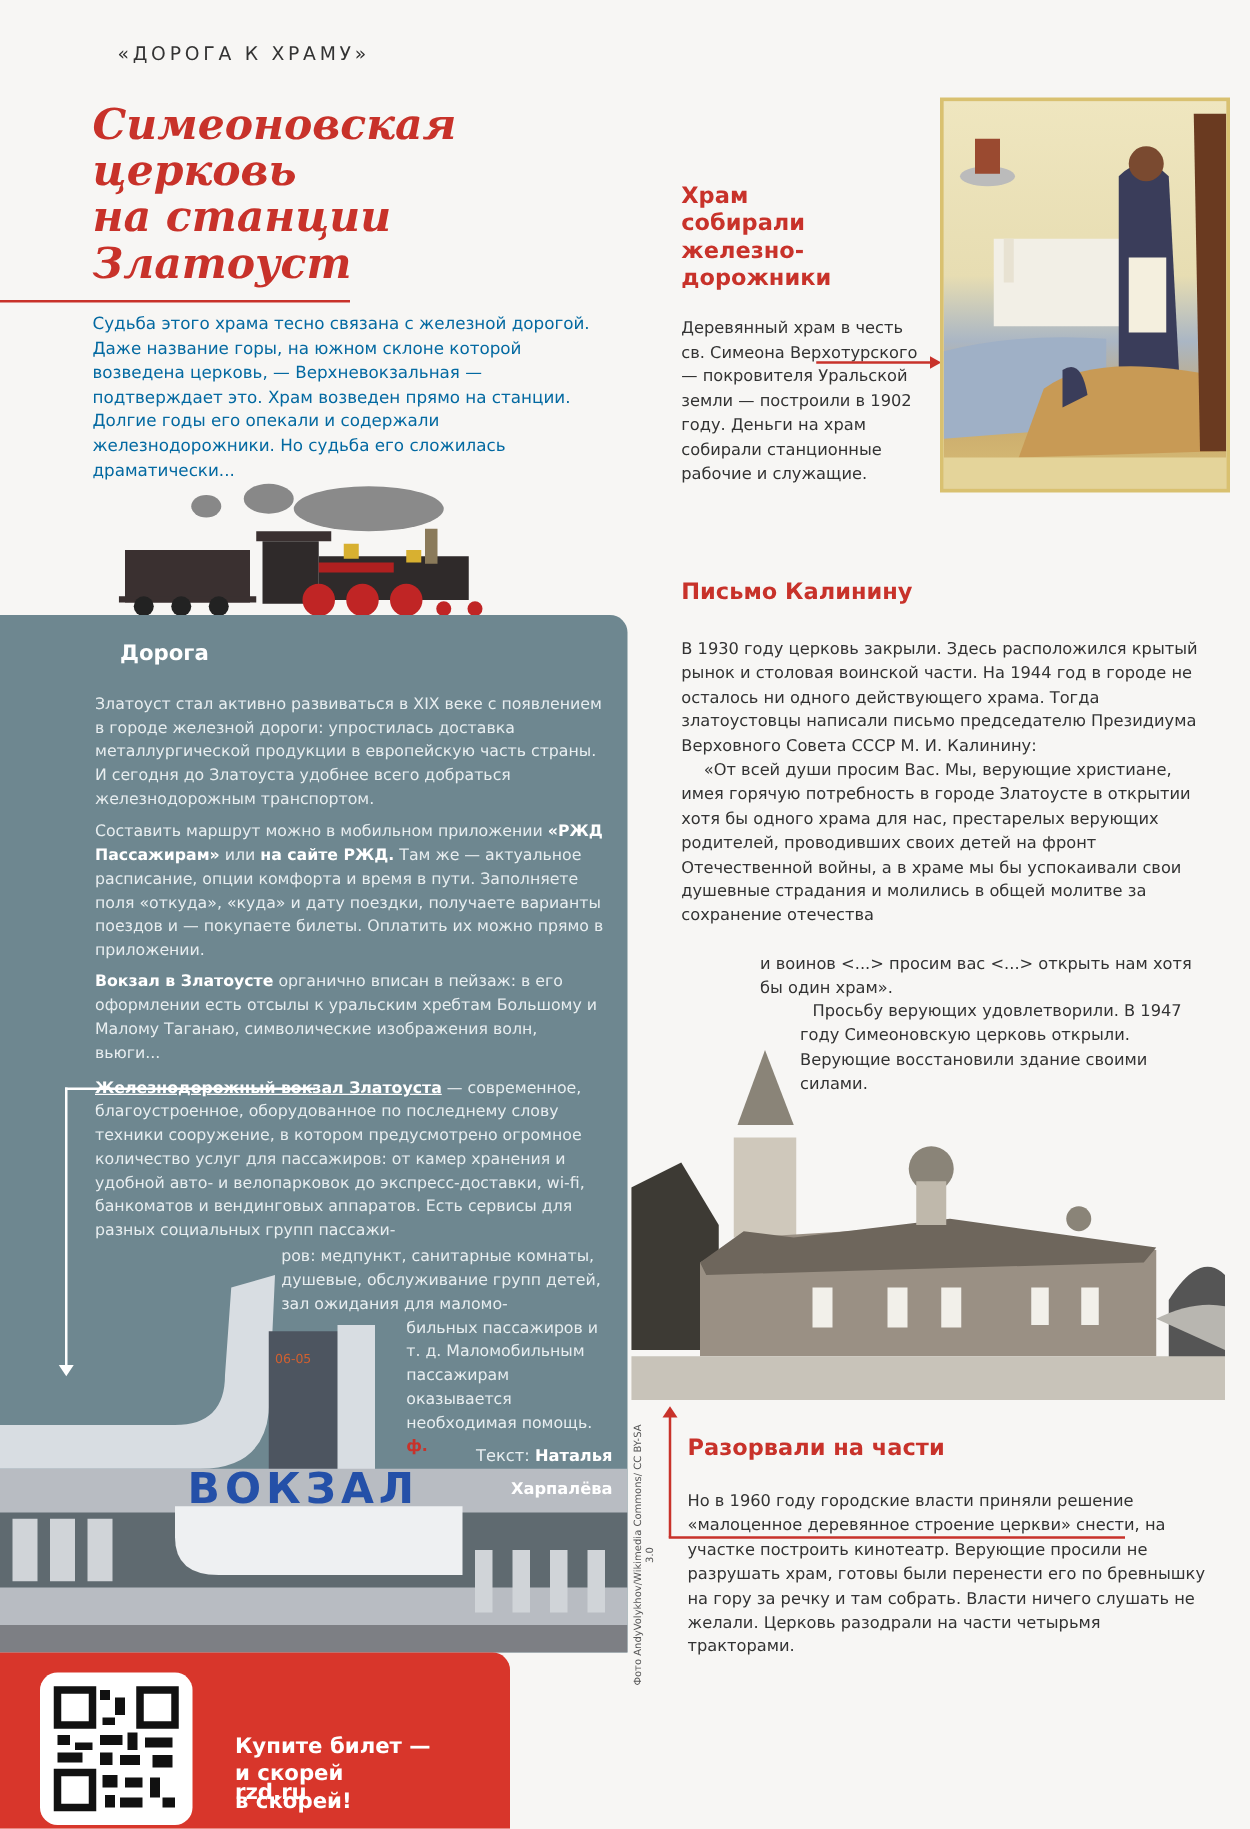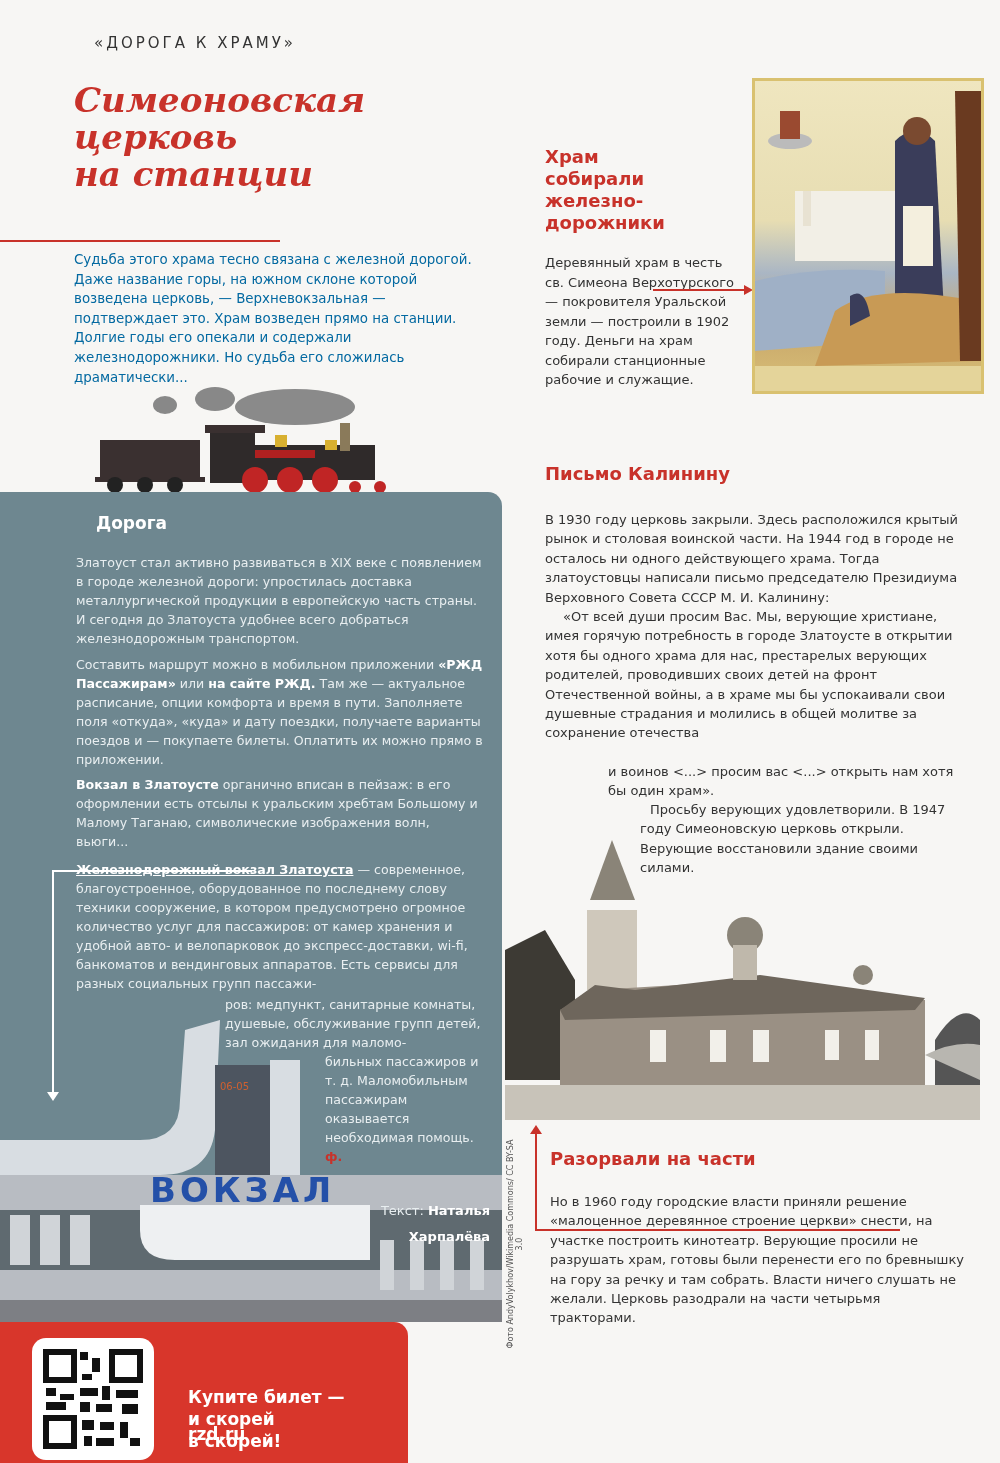--- a/index.html
+++ b/index.html
@@ -17,21 +17,21 @@
   .panel-title { left:96px; top:513px; font-size:17px; font-weight:bold; color:#fff; }
   .ptext { font-size:12.6px; line-height:19px; color:#e8eef0; }
   .ptext b { color:#fff; }
   .p1 { left:76px; top:553px; width:410px; }
   .p2 { left:76px; top:655px; width:410px; }
   .p3 { left:76px; top:775px; width:410px; }
   .p4 { left:76px; top:860px; width:410px; }
   .p4 .ul { text-decoration:underline; text-decoration-color:#fff; }
   .p5 { left:225px; top:995px; width:260px; text-align:right; }
   .p5 .narrow { display:block; padding-left:100px; text-align:left; }
-  .byline { left:330px; top:1153px; width:160px; text-align:right; font-size:13px; line-height:26px; color:#e8eef0;margin-top:45px; }
+  .byline { left:330px; top:1153px; width:160px; text-align:right; font-size:13px; line-height:26px; color:#e8eef0; }
   .byline b { color:#fff; }
   .station { left:0; top:1010px; width:502px; height:312px; overflow:hidden; }
   .down-arrow { left:52px; top:870px; width:2px; height:225px; background:#fff; }
   .down-arrow:after { content:""; position:absolute; left:-5px; bottom:-6px; border-left:6px solid transparent; border-right:6px solid transparent; border-top:9px solid #fff; }
   .hline-white { left:52px; top:870px; width:200px; height:2px; background:#fff; }
   .promo { left:0; top:1322px; width:408px; height:141px; background:#d8362b; border-radius:0 14px 0 0; }
   .qr { left:32px; top:1338px; width:122px; height:122px; background:#fff; border-radius:14px; }
   .promo-text { left:188px; top:1346px; font-size:17px; line-height:22px; font-weight:bold; color:#fff;margin-top:40px; }
   .promo-url { left:188px; top:1424px; font-size:17px; font-weight:bold; color:#fff; }
   .h2 { font-size:18px; font-weight:bold; color:#c8322a; }
@@ -58,20 +58,21 @@
 </style>
 </head>
 <body>
 
 <div class="abs kicker">«ДОРОГА К ХРАМУ»</div>
 
 <div class="abs title">
   <div>Симеоновская</div>
   <div>церковь</div>
   <div>на станции</div>
+  <div>Златоуст</div>
 </div>
 <div class="abs title-rule"></div>
 
 <div class="abs intro">Судьба этого храма тесно связана с железной дорогой. Даже название горы, на южном склоне которой возведена церковь, — Верхневокзальная — подтверждает это. Храм возведен прямо на станции. Долгие годы его опекали и содержали железнодорожники. Но судьба его сложилась драматически...</div>
 
 <svg class="abs train" viewBox="0 0 300 110">
   <ellipse cx="70" cy="20" rx="12" ry="9" fill="#888"></ellipse>
   <ellipse cx="120" cy="14" rx="20" ry="12" fill="#888"></ellipse>
   <ellipse cx="200" cy="22" rx="60" ry="18" fill="#8a8a8a"></ellipse>
   <rect x="5" y="55" width="100" height="42" fill="#3a3030"></rect>

